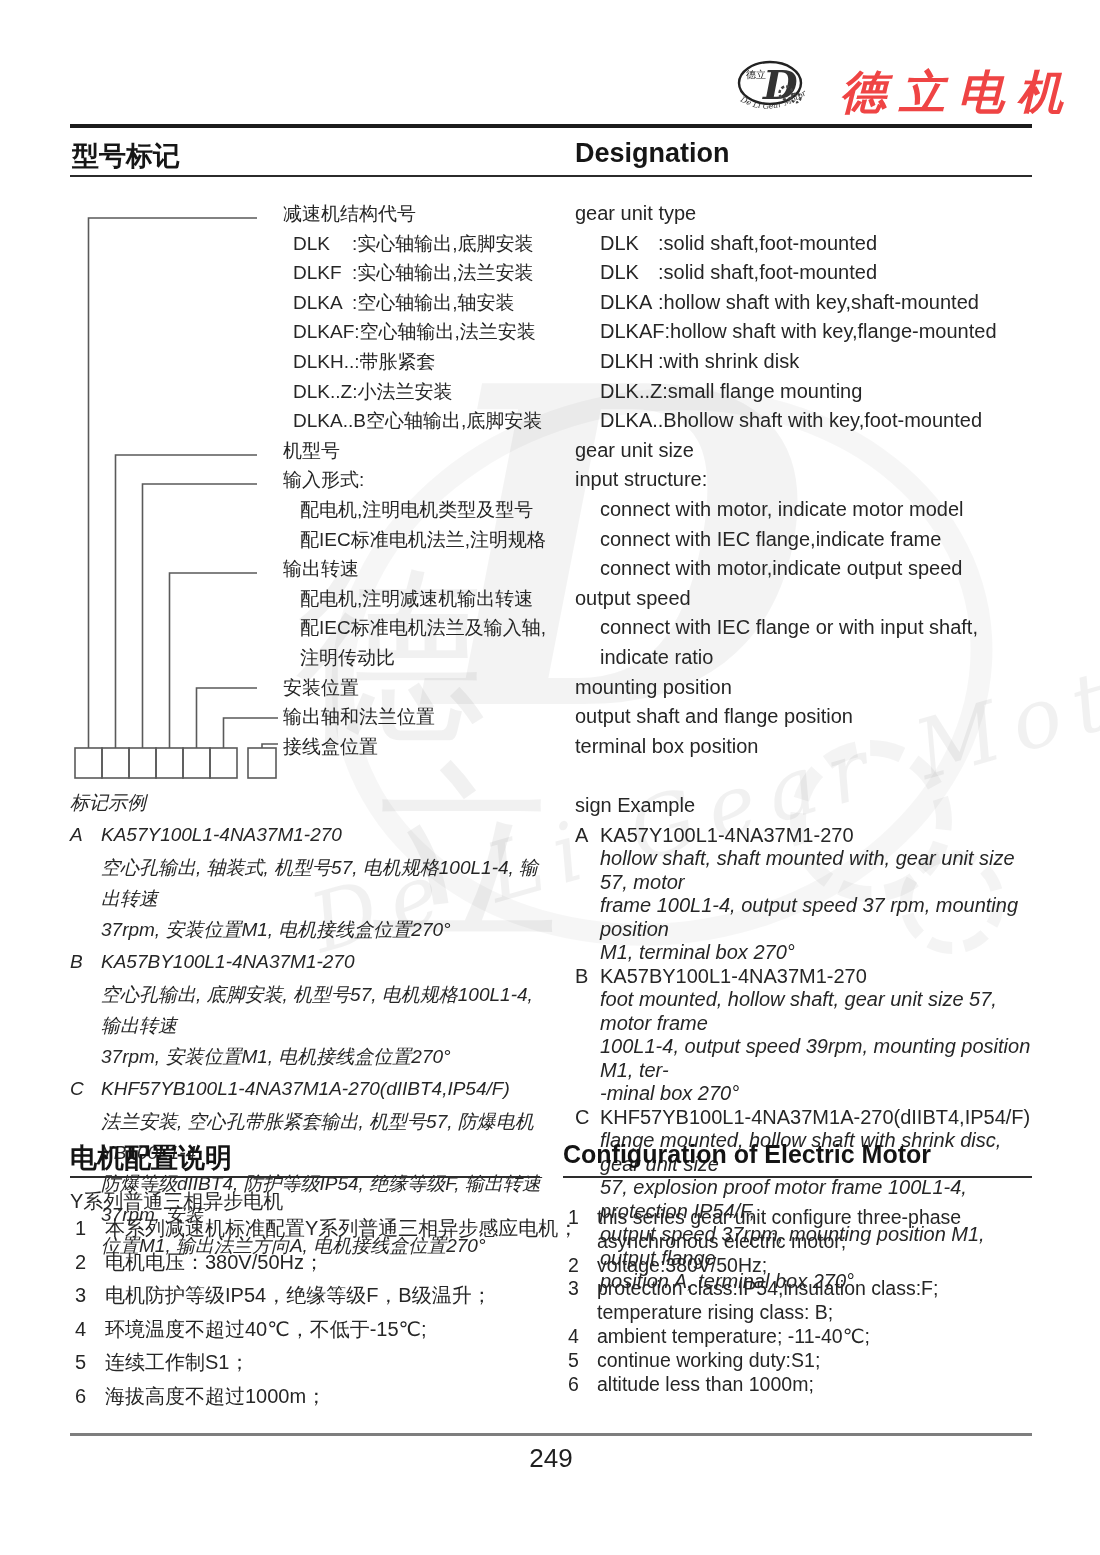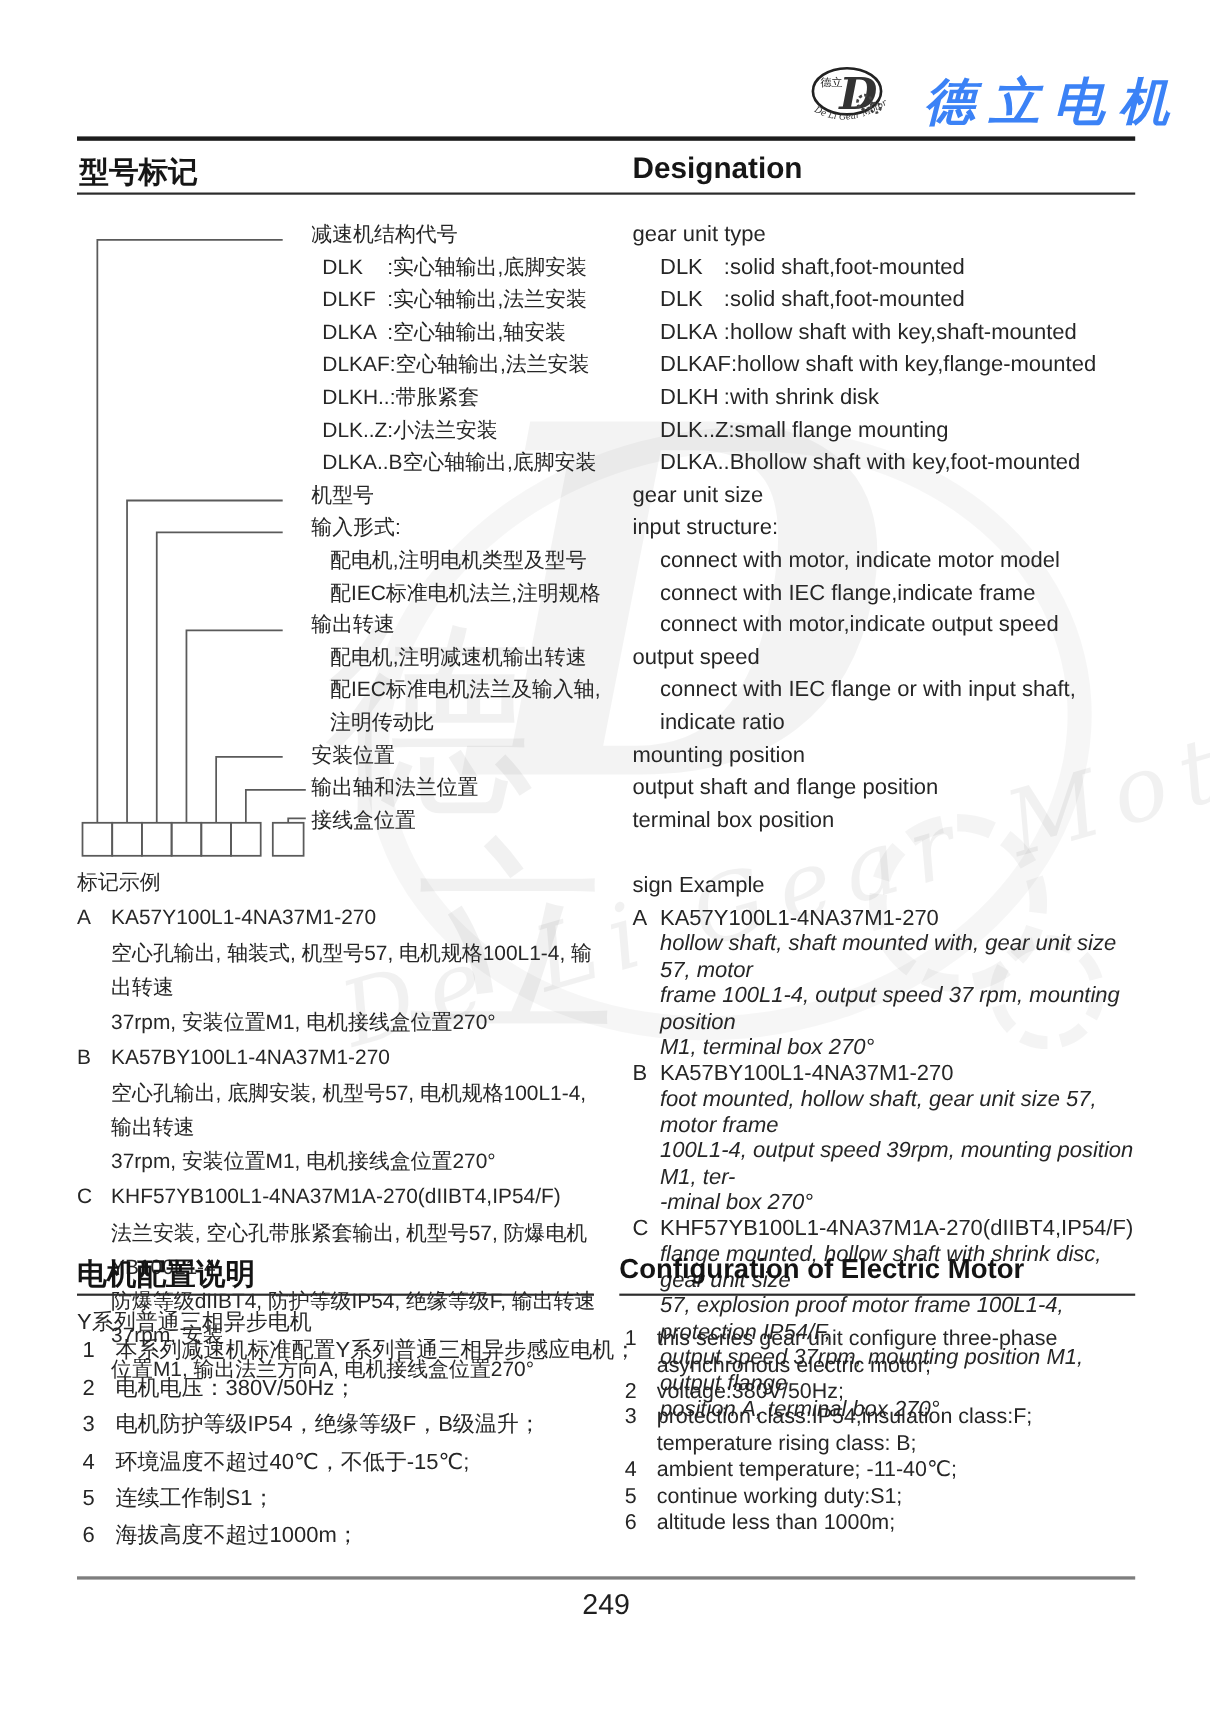--- a/index.html
+++ b/index.html
@@ -1,39 +1,39 @@
 <!DOCTYPE html>
 <html><head>
 <meta charset="utf-8">
 <style>
   html,body{margin:0;padding:0;background:#fff;}
   .page{position:relative;width:1100px;height:1555px;background:#ffffff;overflow:hidden;
         font-family:"Liberation Sans","DejaVu Sans",sans-serif;color:#262626;}
   
   .brand{position:absolute;left:840px;top:62px;width:220px;font-family:"DejaVu Serif",serif;
-         font-weight:bold;font-style:italic;font-size:46px;letter-spacing:13px;color:#3b82f6;white-space:nowrap;}
+         font-weight:bold;font-style:italic;font-size:46px;letter-spacing:13px;color:#ef4444;white-space:nowrap;}
   .logo-svg{position:absolute;left:730px;top:55px;}
   .rule-thick{position:absolute;left:70px;top:124px;width:962px;height:4px;background:#1c1c1c;}
   .rule-thin{position:absolute;left:70px;top:175px;width:962px;height:2px;background:#2b2b2b;}
   .sec-title{position:absolute;top:138px;font-size:27px;font-weight:bold;color:#161616;}
   .sec-title.zh{left:72px;}
   .sec-title.en{left:575px;}
   
   .diagram-svg{position:absolute;left:60px;top:195px;}
   .label-col{position:absolute;top:199px;font-size:19px;line-height:29.6px;white-space:nowrap;}
   .label-col.zh{left:283px;width:288px;}
   .label-col.en{left:575px;width:460px;font-size:20px;}
   .drow{height:29.6px;}
   .zh .ind1{padding-left:10px;} .zh .ind2{padding-left:17px;}
   .en .ind1{padding-left:25px;} .en .ind2{padding-left:25px;}
   .codecell{display:inline-block;min-width:59px;}
   .en .codecell{min-width:58px;}
   
   .ex{position:absolute;}
-  .ex.zh{left:70px;top:788px;width:486px;font-size:19px;}
+  .ex.zh{left:70px;top:788px;width:486px;font-size:19px;font-style:italic;}
   .ex.en{left:575px;top:794px;width:462px;font-size:20px;}
   .ex .ex-title{line-height:30px;}
   .ex.en .ex-title{line-height:23.5px;margin-bottom:6px;}
   .ex-item .code-line{line-height:34px;white-space:nowrap;}
   .ex.en .ex-item .code-line{line-height:23.5px;}
   .ex-item .code-line .lbl{display:inline-block;width:31px;}
   .ex.en .ex-item .code-line .lbl{width:25px;}
   .ex-item .desc{padding-left:31px;line-height:31px;}
   .ex.en .ex-item .desc{padding-left:25px;line-height:23.5px;font-style:italic;}
   

